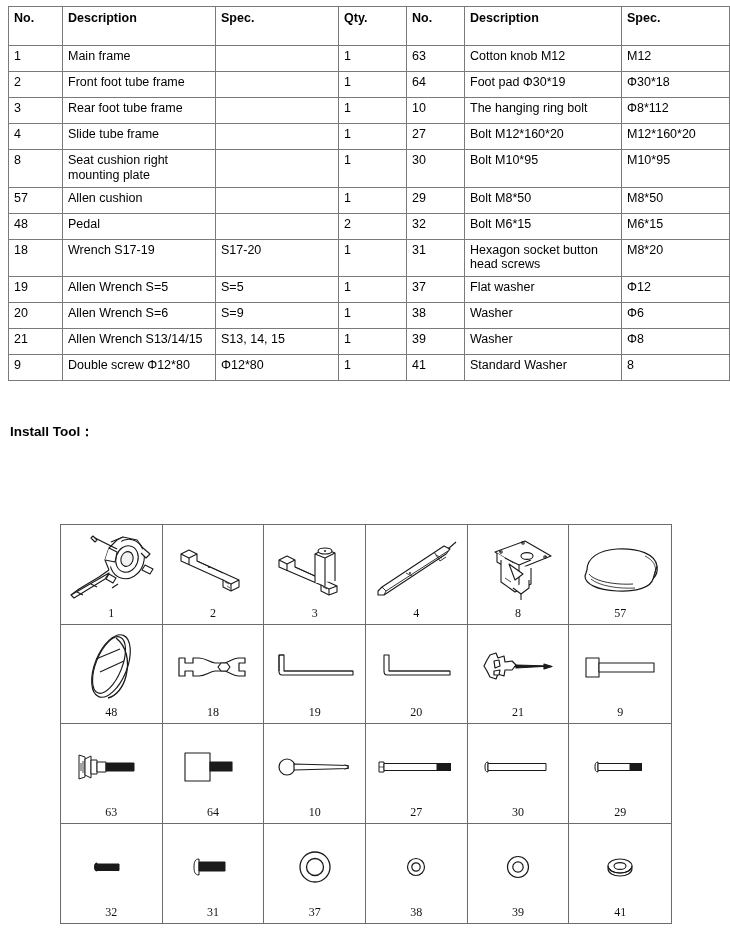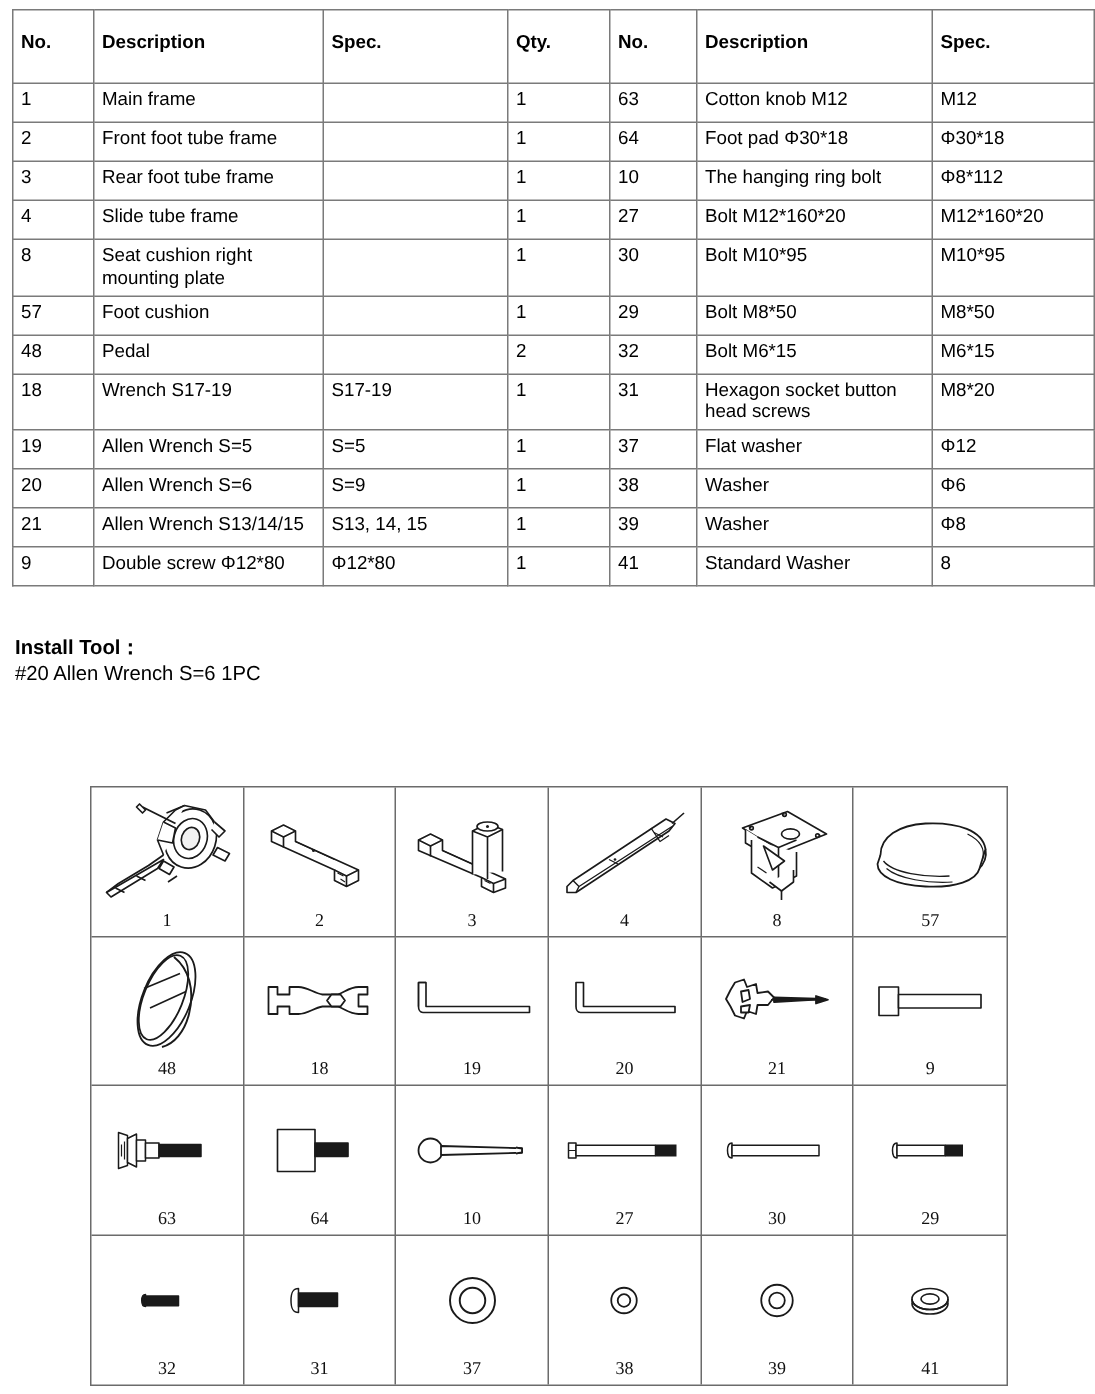--- a/index.html
+++ b/index.html
@@ -37,21 +37,21 @@
     vertical-align: top;
     text-align: left;
     font-weight: normal;
     word-wrap: break-word;
     overflow-wrap: break-word;
     background: #fff;
   }
   table.parts-table thead th {
     font-weight: bold;
     height: 30px;
-    padding-top: 14px;
+    padding-top: 4px;
   }
   table.parts-table tbody td {
     height: 18px;
   }
   
   .c-no1   { width: 44px;  }
   .c-desc1 { width: 143px; }
   .c-spec1 { width: 113px; }
   .c-qty1  { width: 58px; margin-top: 11px;  }
   .c-no2   { width: 48px;  }
@@ -63,21 +63,21 @@
   .install-tool {
     position: absolute;
     left: 10px;
     top: 424px;
     font-size: 13.5px;
     line-height: 15.8px;
   }
   .install-tool .it-title {
     font-weight: bold;
     font-size: 13.5px;
-    margin-bottom: 1px;
+    margin-bottom: 19px;
   }
   .install-tool .it-line {
     white-space: nowrap;
   }
 
   
   .parts-grid {
     position: absolute;
     left: 60px;
     top: 524px;
@@ -148,21 +148,21 @@
           <td class="c-desc2">Cotton knob M12</td>
           <td class="c-spec2">M12</td>
           <td class="c-qty2">1</td>
         </tr>
         <tr>
           <td class="c-no1">2</td>
           <td class="c-desc1">Front foot tube frame</td>
           <td class="c-spec1"></td>
           <td class="c-qty1">1</td>
           <td class="c-no2">64</td>
-          <td class="c-desc2">Foot pad Φ30*18</td>
+          <td class="c-desc2">Foot pad Φ30*19</td>
           <td class="c-spec2">Φ30*18</td>
           <td class="c-qty2">1</td>
         </tr>
         <tr>
           <td class="c-no1">3</td>
           <td class="c-desc1">Rear foot tube frame</td>
           <td class="c-spec1"></td>
           <td class="c-qty1">1</td>
           <td class="c-no2">10</td>
           <td class="c-desc2">The hanging ring bolt</td>
@@ -184,42 +184,42 @@
           <td class="c-desc1">Seat cushion right mounting plate</td>
           <td class="c-spec1"></td>
           <td class="c-qty1">1</td>
           <td class="c-no2">30</td>
           <td class="c-desc2">Bolt M10*95</td>
           <td class="c-spec2">M10*95</td>
           <td class="c-qty2">1</td>
         </tr>
         <tr>
           <td class="c-no1">57</td>
-          <td class="c-desc1">Foot cushion</td>
+          <td class="c-desc1">Allen cushion</td>
           <td class="c-spec1"></td>
           <td class="c-qty1">1</td>
           <td class="c-no2">29</td>
           <td class="c-desc2">Bolt M8*50</td>
           <td class="c-spec2">M8*50</td>
           <td class="c-qty2">2</td>
         </tr>
         <tr>
           <td class="c-no1">48</td>
           <td class="c-desc1">Pedal</td>
           <td class="c-spec1"></td>
           <td class="c-qty1">2</td>
           <td class="c-no2">32</td>
           <td class="c-desc2">Bolt M6*15</td>
           <td class="c-spec2">M6*15</td>
           <td class="c-qty2">1</td>
         </tr>
         <tr>
           <td class="c-no1">18</td>
           <td class="c-desc1">Wrench S17-19</td>
-          <td class="c-spec1">S17-19</td>
+          <td class="c-spec1">S17-20</td>
           <td class="c-qty1">1</td>
           <td class="c-no2">31</td>
           <td class="c-desc2">Hexagon socket button head screws</td>
           <td class="c-spec2">M8*20</td>
           <td class="c-qty2">8</td>
         </tr>
         <tr>
           <td class="c-no1">19</td>
           <td class="c-desc1">Allen Wrench S=5</td>
           <td class="c-spec1">S=5</td>
@@ -258,21 +258,20 @@
           <td class="c-desc2">Standard Washer</td>
           <td class="c-spec2">8</td>
           <td class="c-qty2">10</td>
         </tr>
       </tbody>
   </table>
 </div>
 
 <div class="install-tool">
   <div class="it-title">Install Tool：</div>
-  <div class="it-line">#20 Allen Wrench S=6 1PC</div>
 </div>
 
 <div class="parts-grid" id="parts-grid">
     <div class="grid-cell">
       <div class="cell-art">
         <svg width="92" height="72" viewBox="0 0 92 72" fill="none" stroke="#1a1a1a" stroke-width="1.1" stroke-linejoin="round">
     <path d="M6 63 L14 57 L34 45 L44 38" stroke-width="1.2"></path>
     <path d="M6 63 L9 66 L40 47 L44 41 Z" fill="#fff"></path>
     <path d="M12 60 l6 3 M26 52 l6 3"></path>
     <ellipse cx="62" cy="27" rx="17" ry="20" transform="rotate(18 62 27)" fill="#fff"></ellipse>

